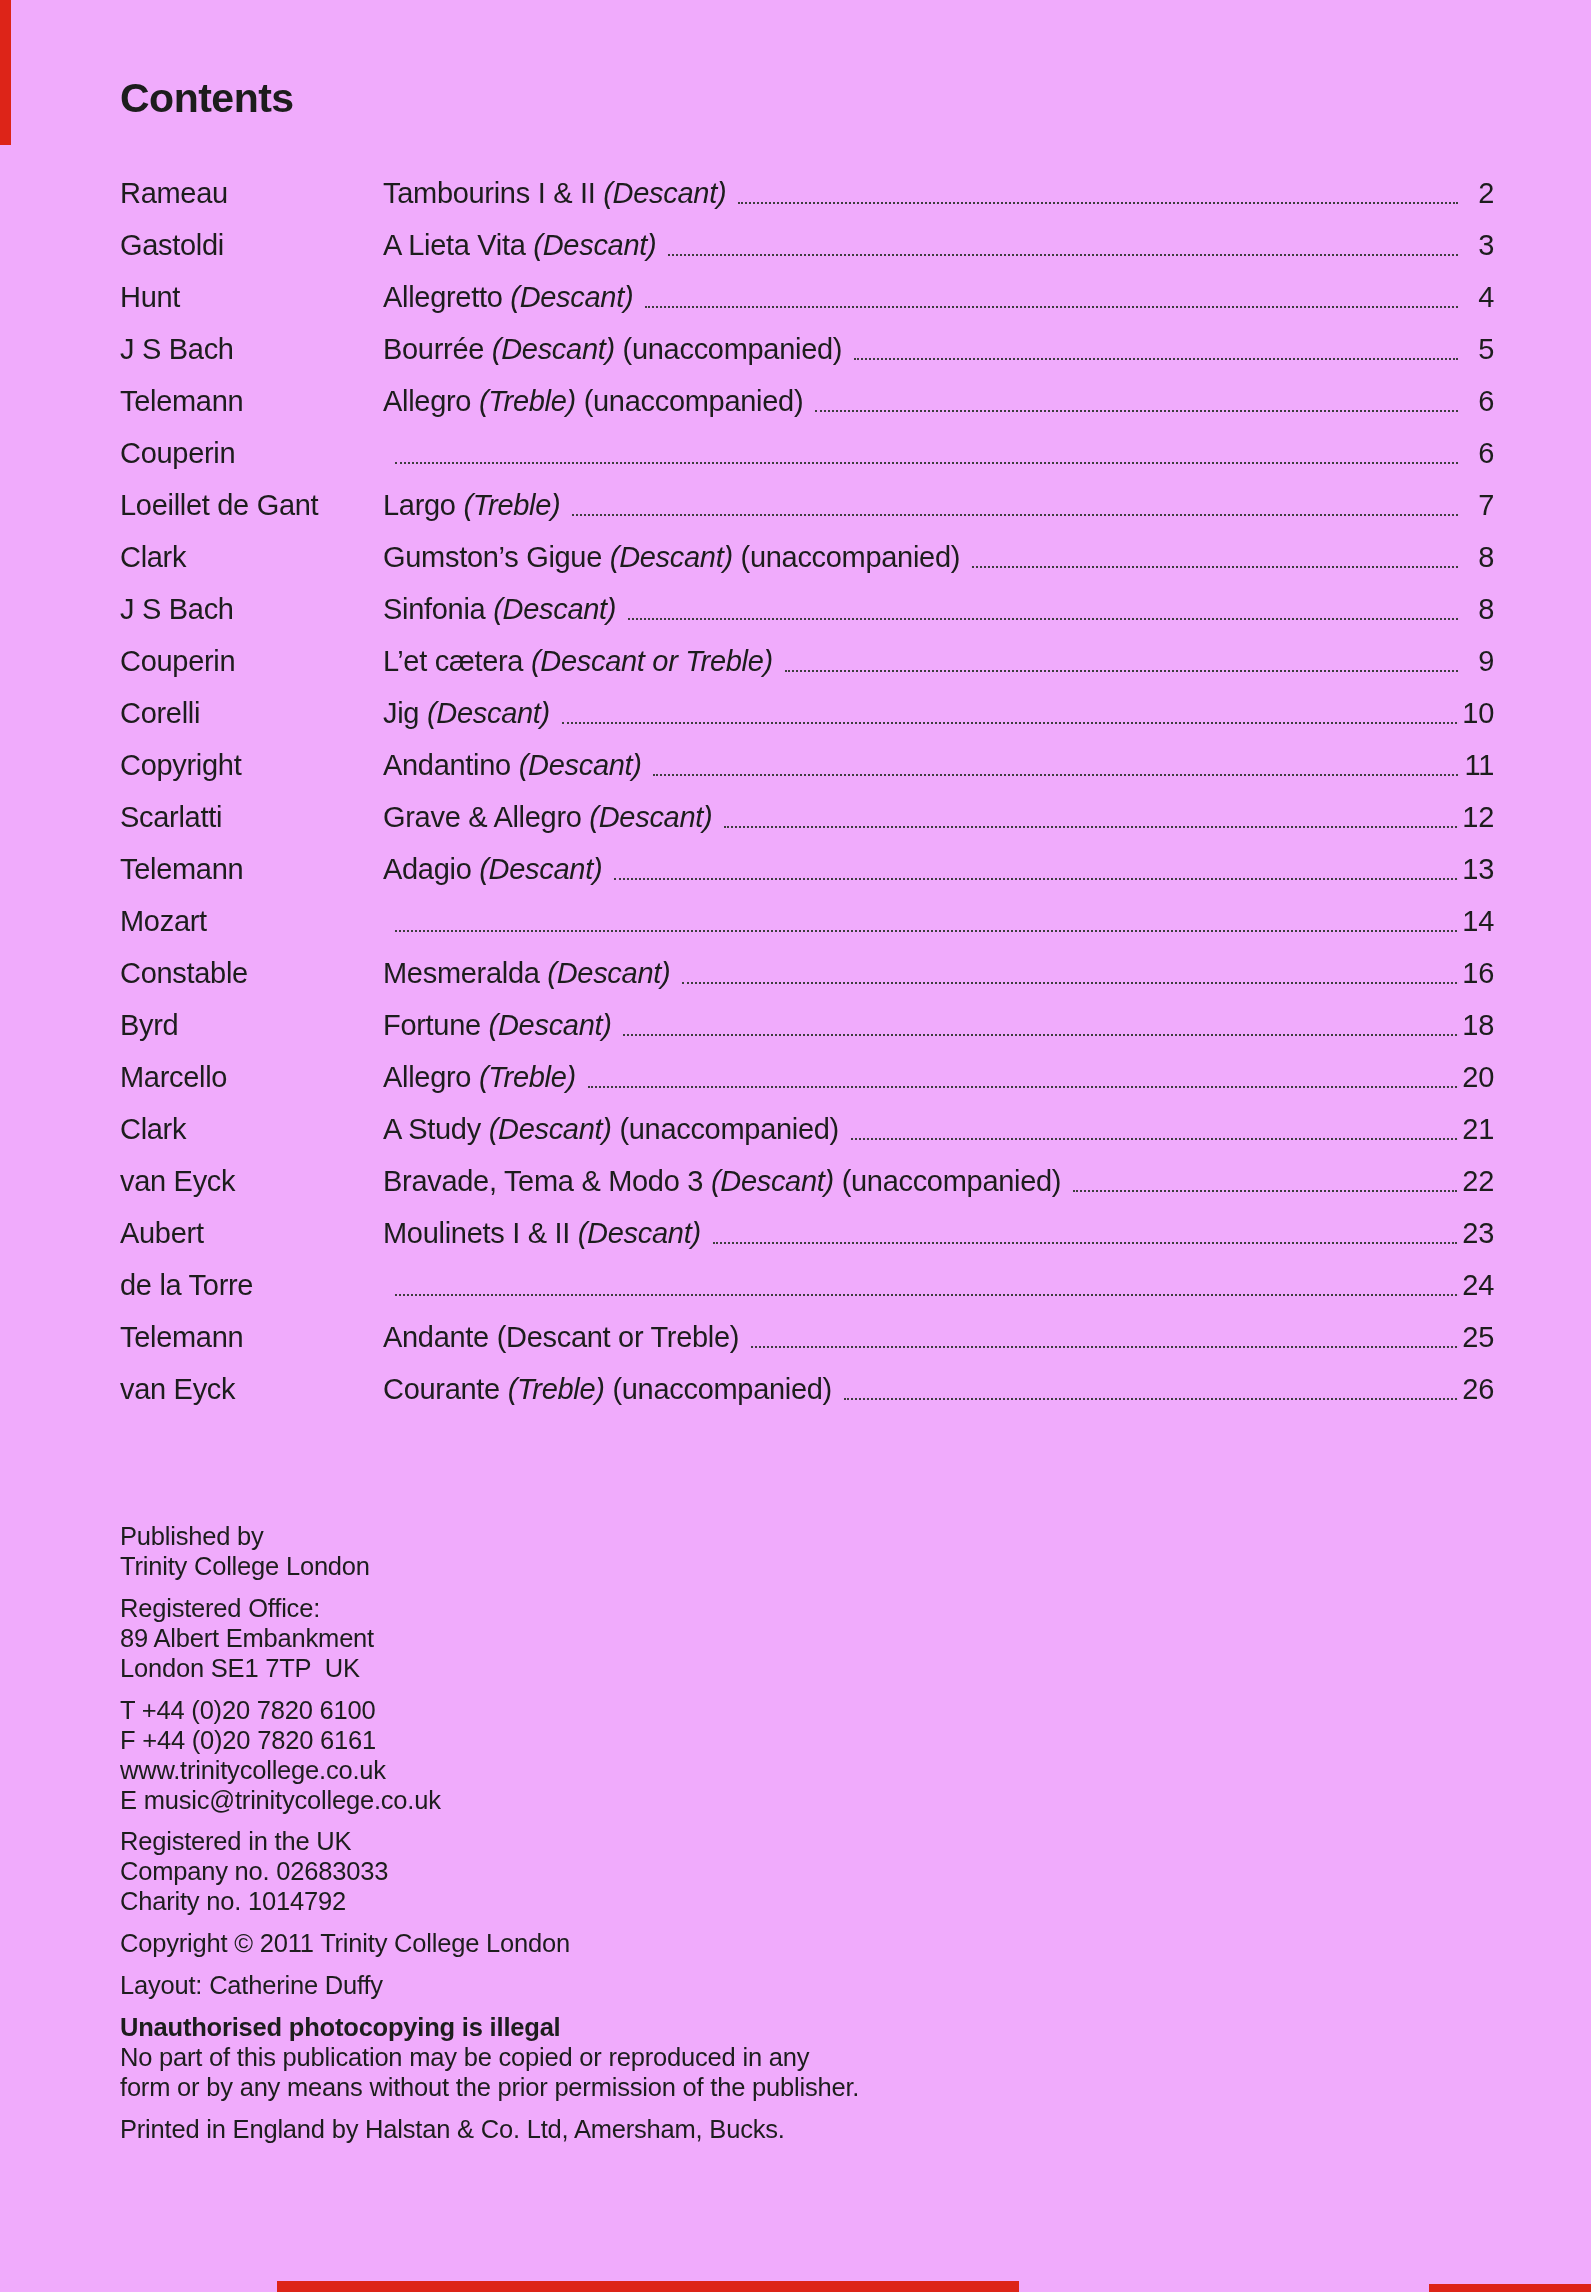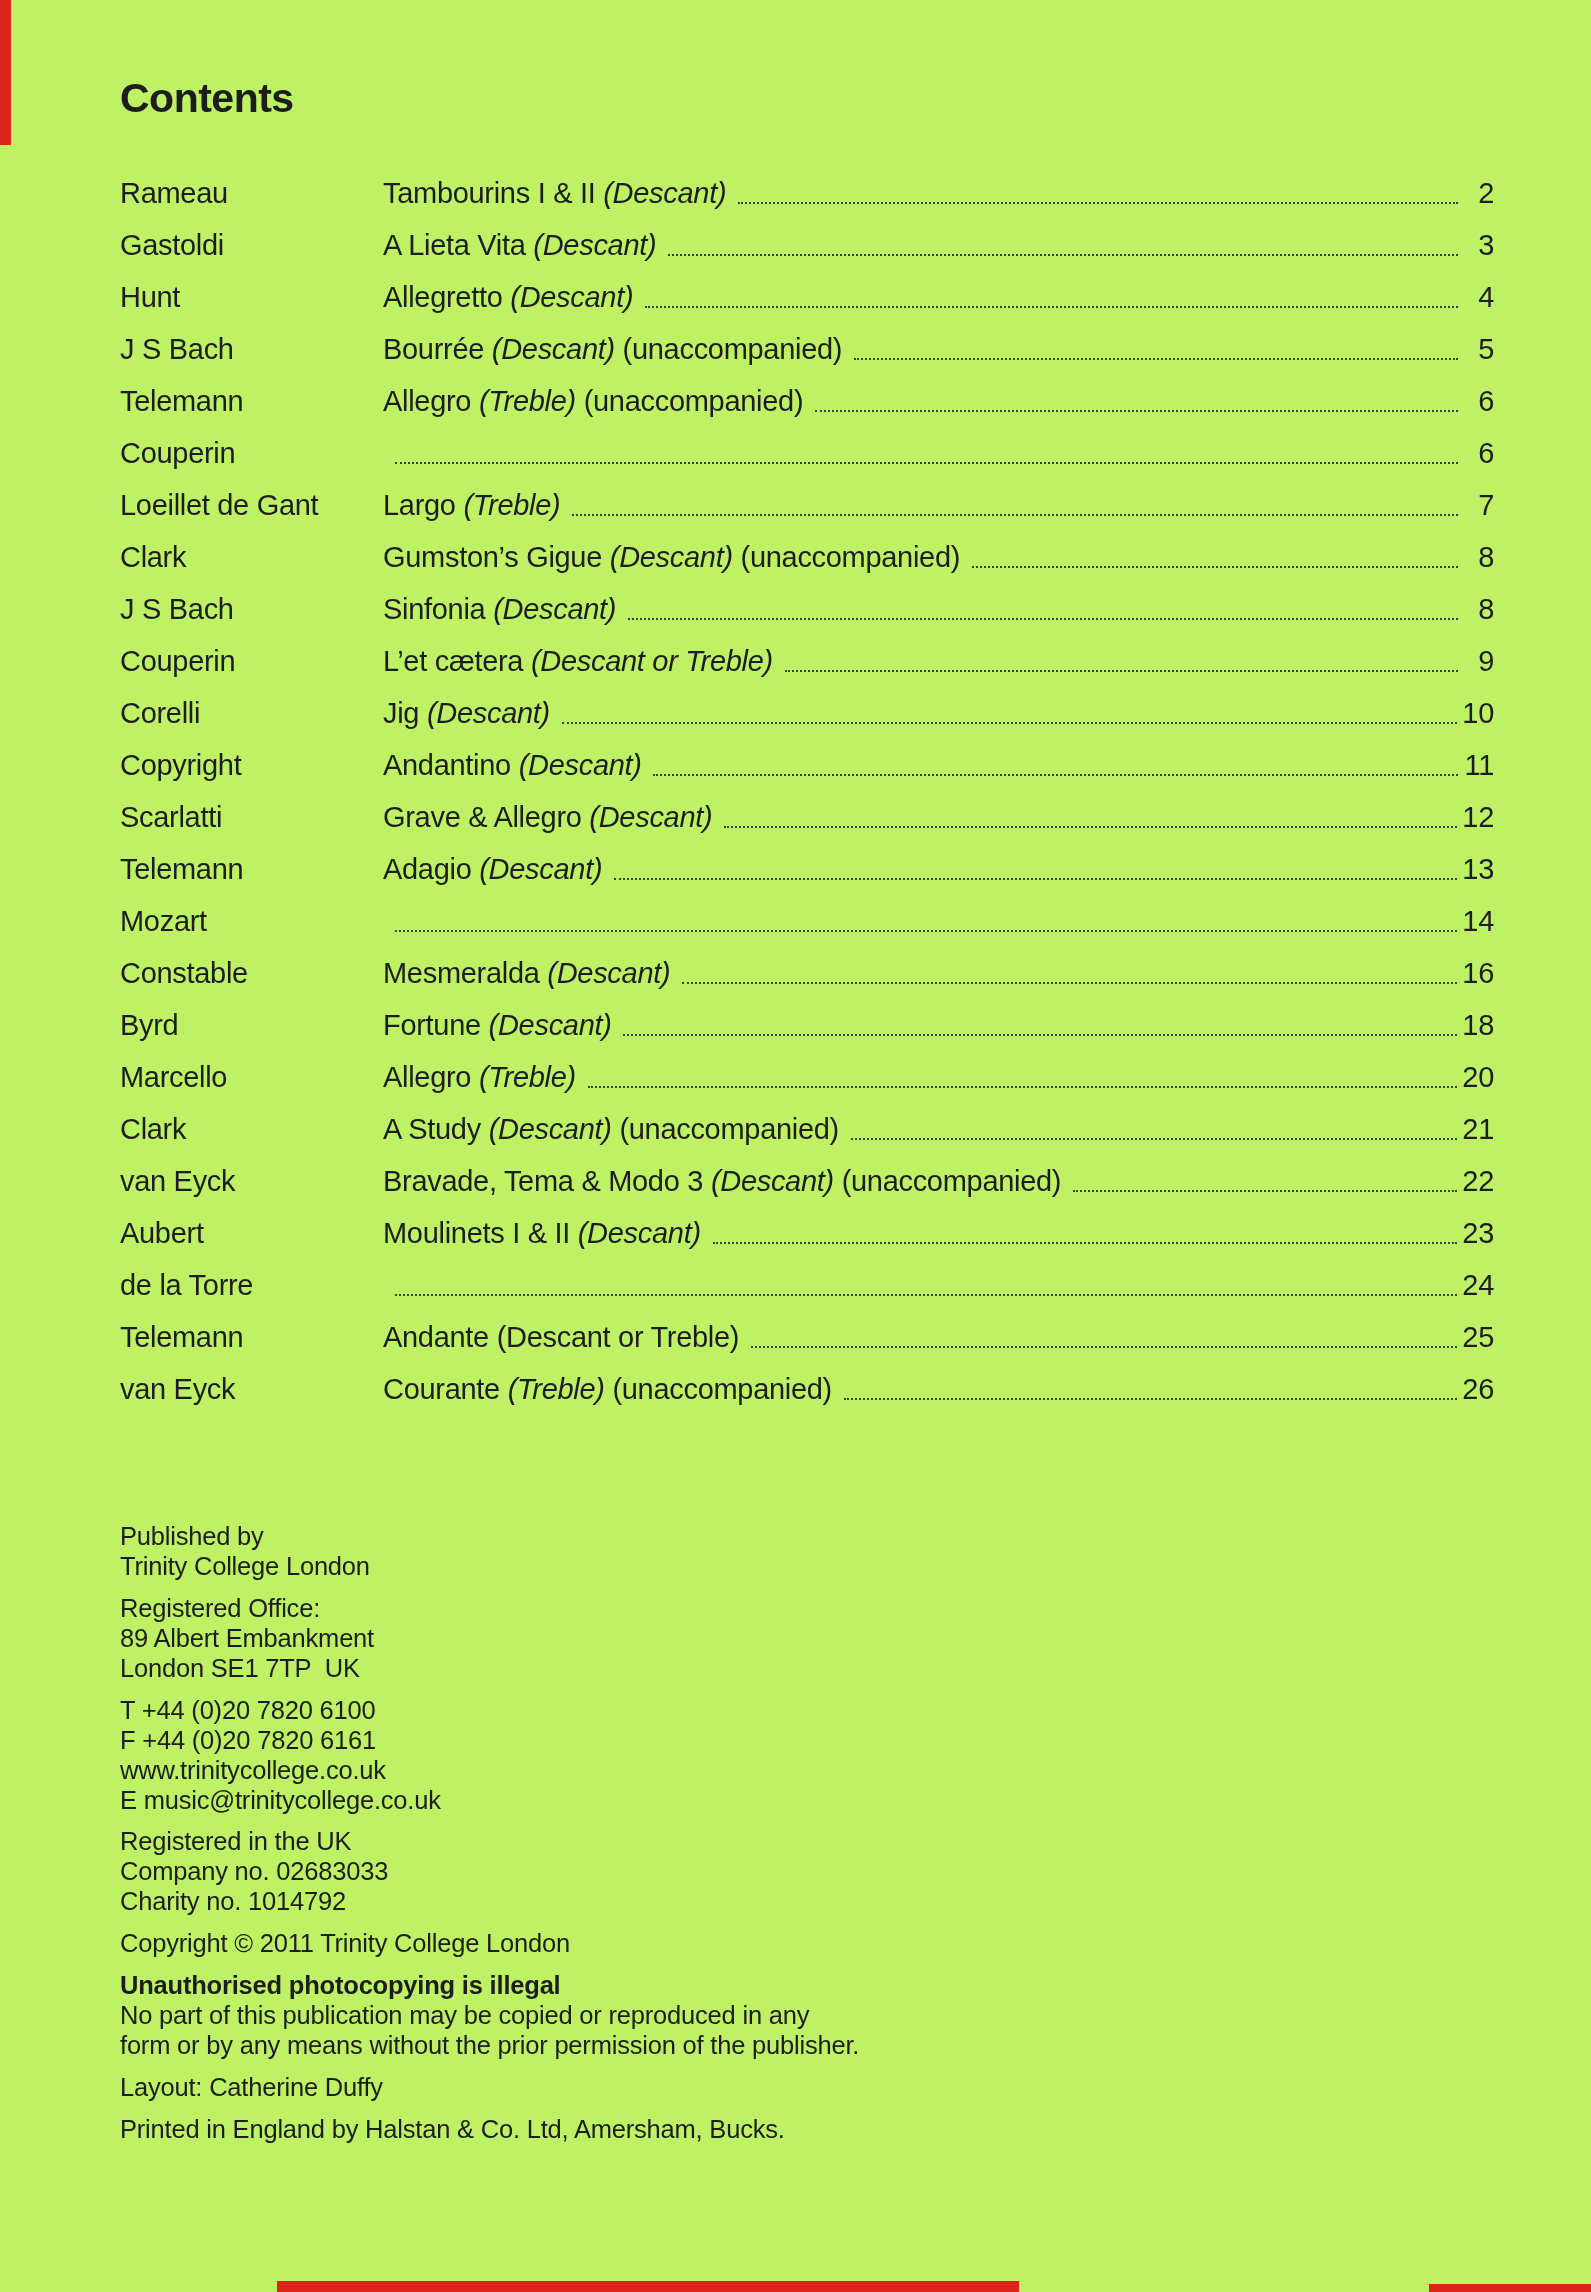--- a/index.html
+++ b/index.html
@@ -1,21 +1,21 @@
 <!DOCTYPE html>
 <html style="--artifact-color: #dd2418;"><head>
 <meta charset="utf-8">
 <style>
   html, body { margin: 0; padding: 0; }
   body { background: #ffffff; }
   .page {
     position: relative;
     width: 1592px;
     height: 2293px;
-    background: #bef264;
+    background: #f0abfc;
     overflow: hidden;
     font-family: "Liberation Sans", sans-serif;
     color: #1d1d1d;
   }
   .page-title {
     position: absolute;
     left: 120px;
     top: 78px;
     margin: 0;
     font-size: 41px;
@@ -116,26 +116,26 @@
       </div>
       <div class="pgroup">
         <div class="pline">Registered in the UK</div>
         <div class="pline">Company no. 02683033</div>
         <div class="pline">Charity no. 1014792</div>
       </div>
       <div class="pgroup">
         <div class="pline">Copyright © 2011 Trinity College London</div>
       </div>
       <div class="pgroup">
+        <div class="pline">Layout: Catherine Duffy</div>
+      </div>
+      <div class="pgroup">
         <div class="pline bold">Unauthorised photocopying is illegal</div>
         <div class="pline">No part of this publication may be copied or reproduced in any</div>
         <div class="pline">form or by any means without the prior permission of the publisher.</div>
-      </div>
-      <div class="pgroup">
-        <div class="pline">Layout: Catherine Duffy</div>
       </div>
       <div class="pgroup">
         <div class="pline">Printed in England by Halstan &amp; Co. Ltd, Amersham, Bucks.</div>
       </div>
     </div>
 
   <div class="artifact artifact-left-edge"></div>
   <div class="artifact artifact-bottom-main"></div>
   <div class="artifact artifact-bottom-right"></div>
 </div>

